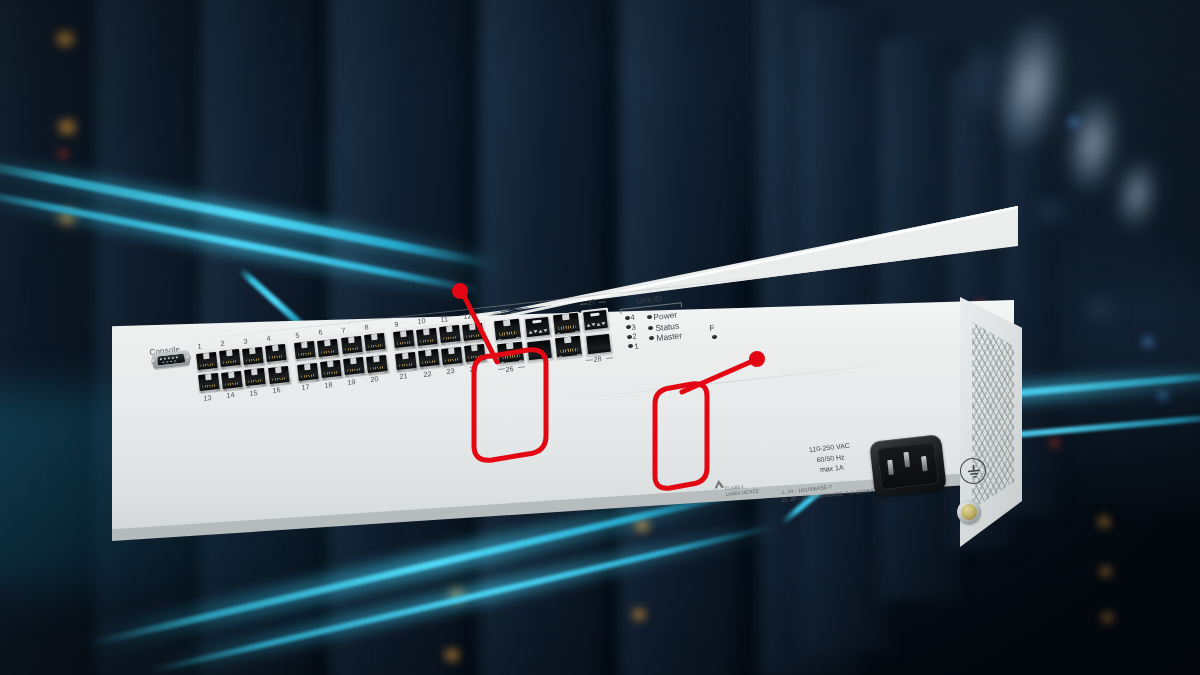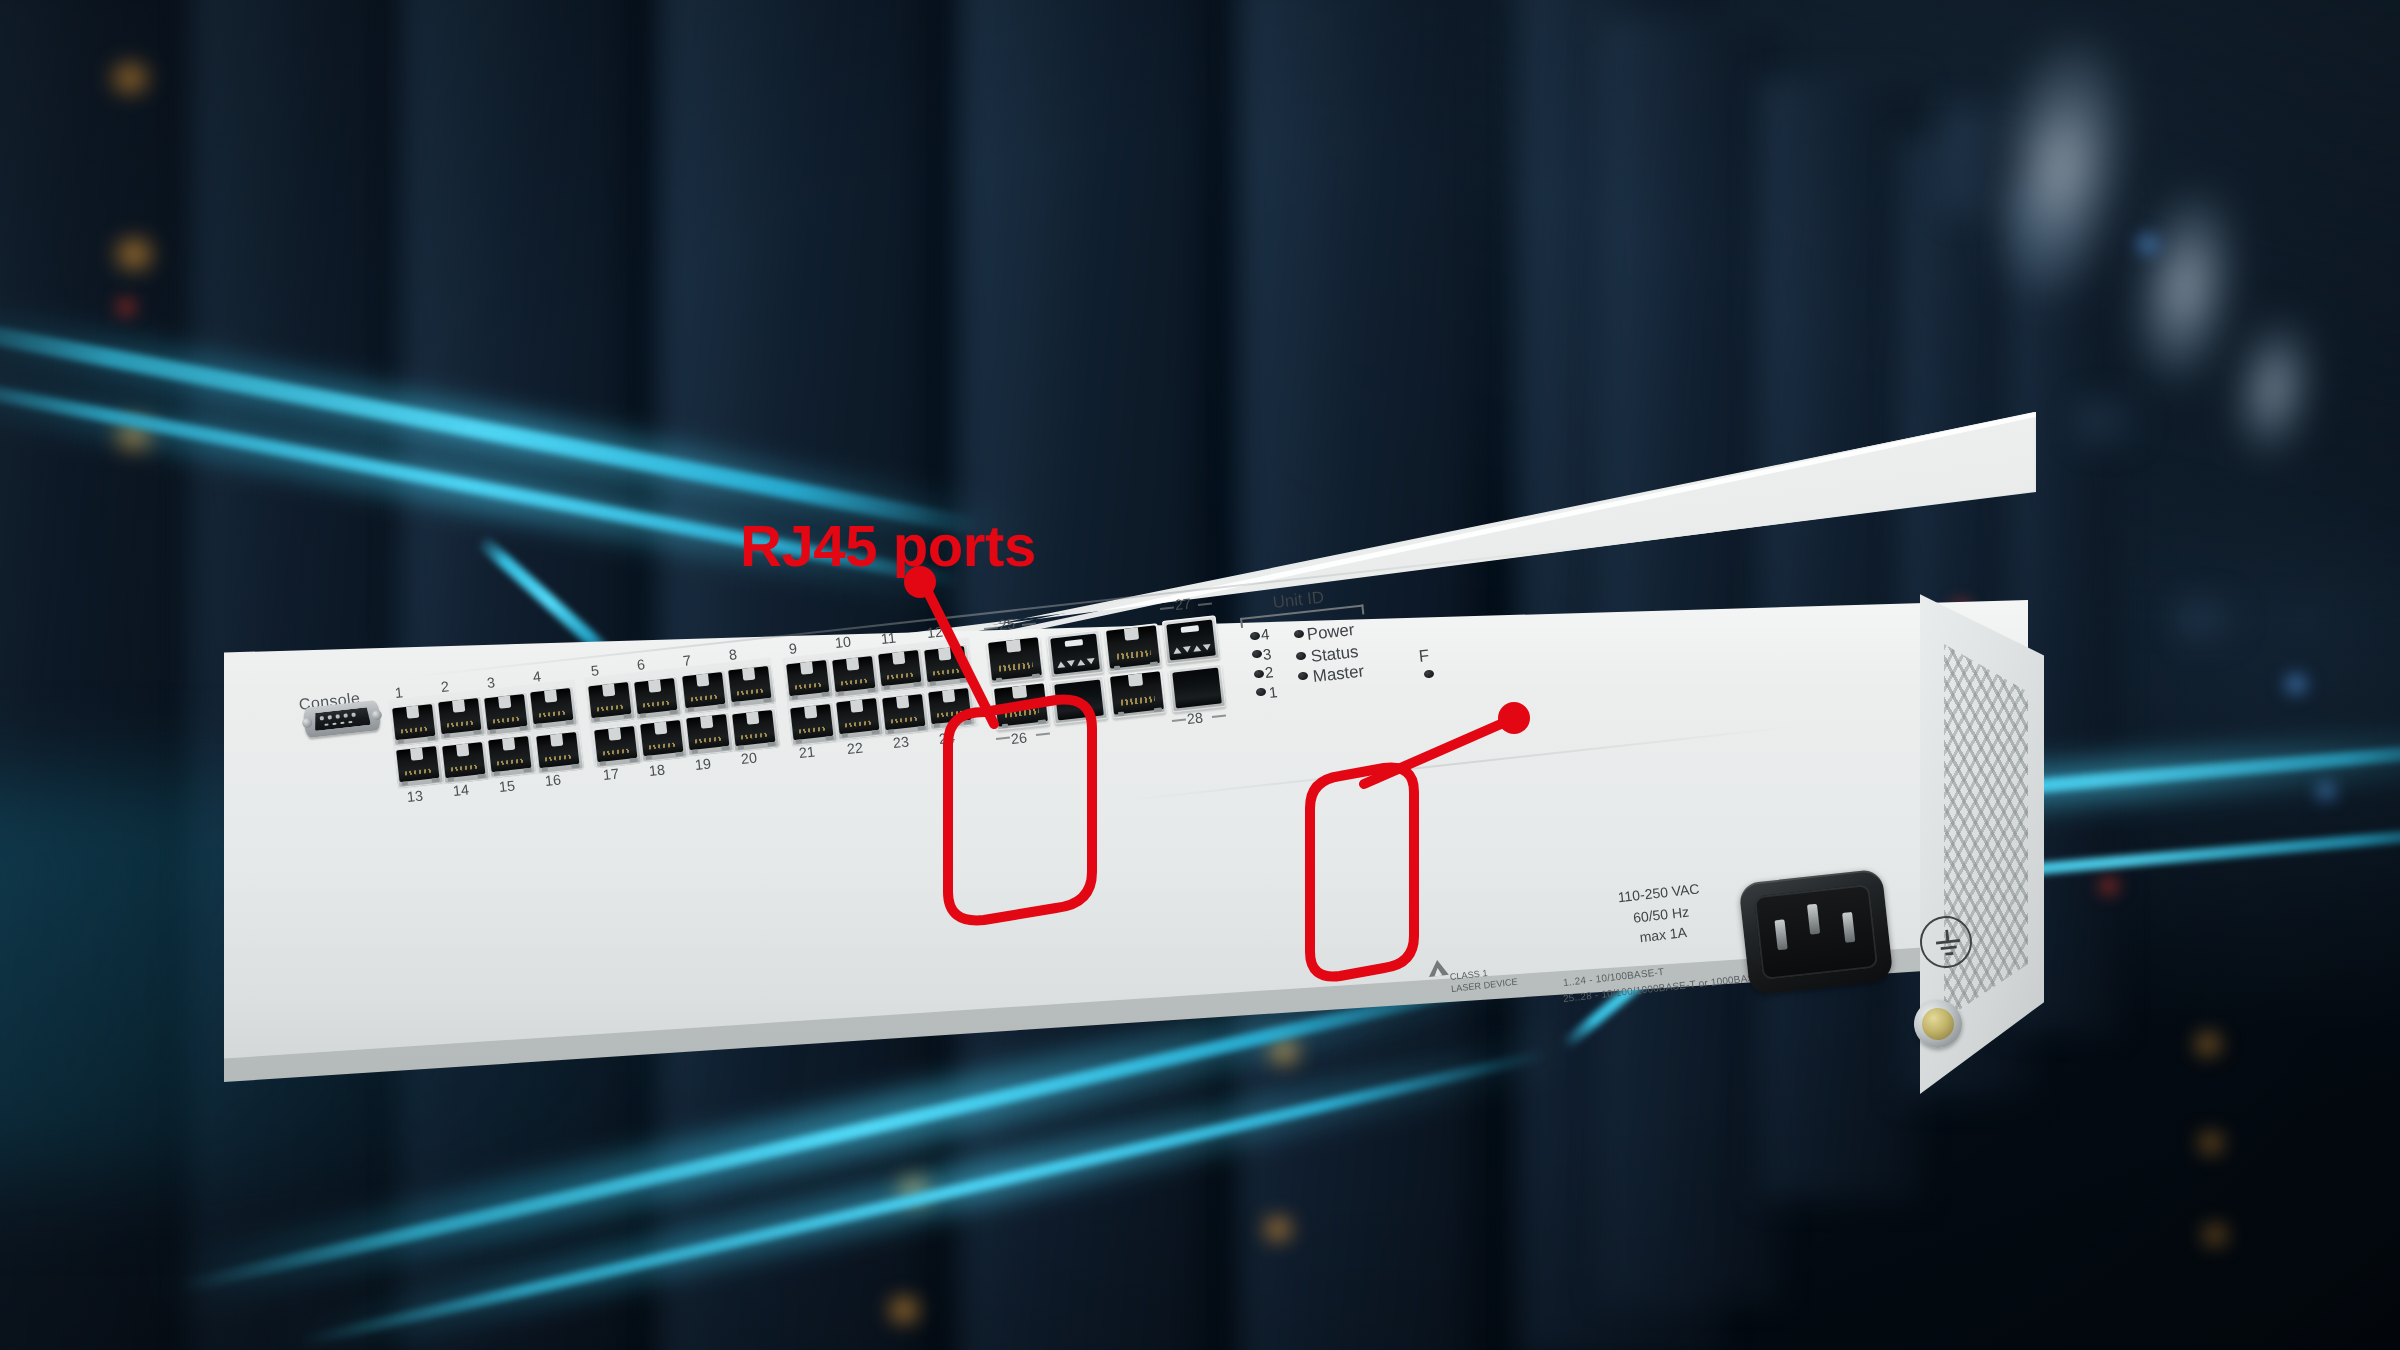--- a/index.html
+++ b/index.html
@@ -842,16 +842,15 @@
 
       <path d="M 497 362 L 462 292" fill="none" stroke="#e30613" stroke-width="5" stroke-linecap="round"></path>
       <circle cx="460" cy="291" r="8" fill="#e30613"></circle>
 
       <path d="M 655 404 Q 655 390 670 388 L 692 384 Q 707 382 707 396 L 707 468 Q 707 482 692 484 L 670 488 Q 655 490 655 476 Z" fill="none" stroke="#e30613" stroke-width="5" stroke-linejoin="round"></path>
 
       <path d="M 682 392 L 755 360" fill="none" stroke="#e30613" stroke-width="5" stroke-linecap="round"></path>
       <circle cx="757" cy="359" r="8" fill="#e30613"></circle>
     </svg>
 
-    <div class="anno-label" style="left:370px; top:258px;">RJ45 ports</div>
   </div>
 
 </div>
 
 </body></html>

